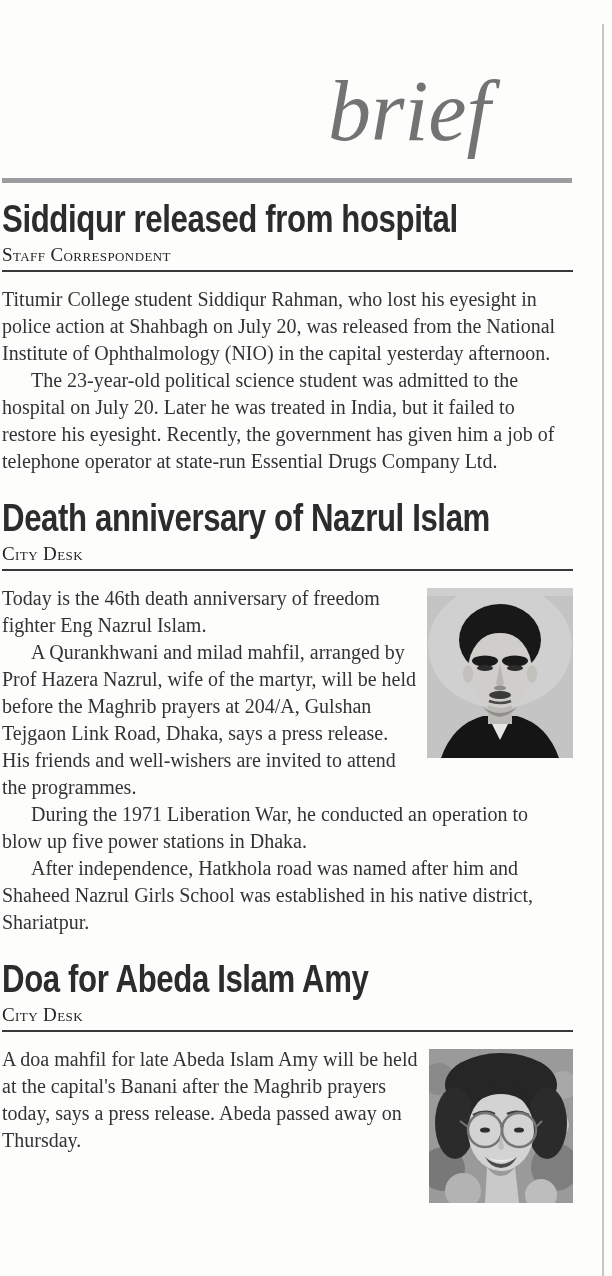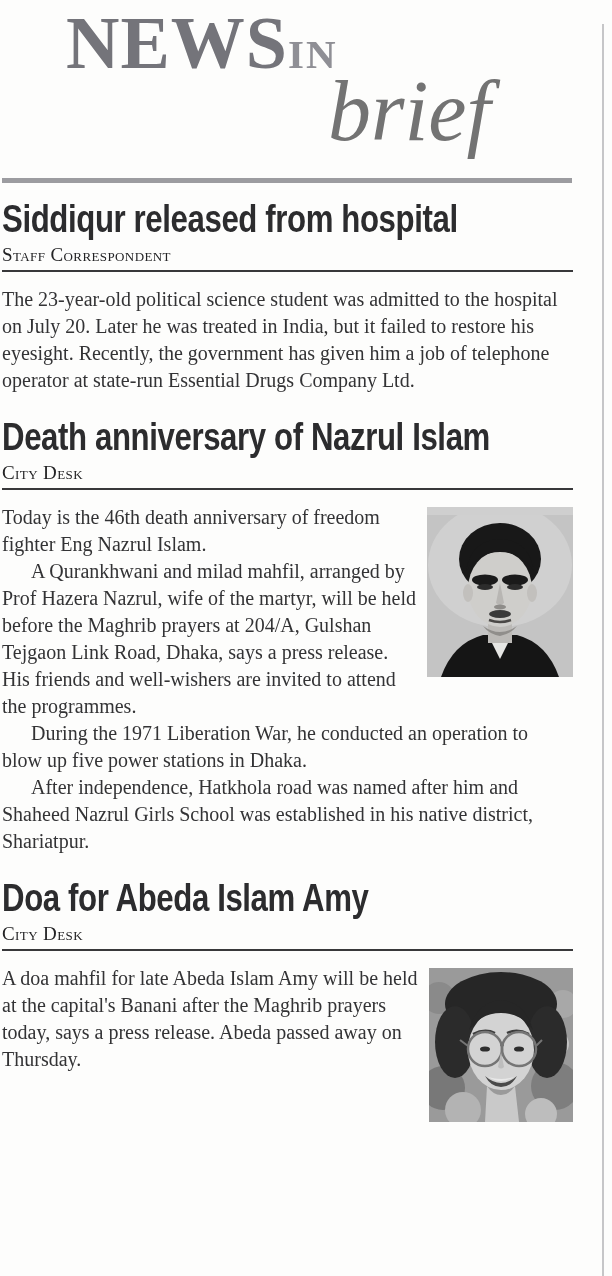--- a/index.html
+++ b/index.html
@@ -96,34 +96,32 @@
   figure svg { display: block; width: 100%; height: 100%; }
 </style>
 </head>
 <body>
 
 <div class="page">
 
   <div class="column-divider"></div>
 
   <header class="masthead">
-    <div class="mast-line">
-      <span class="mast-news">NEWS</span><span class="mast-in">IN</span>
-    </div>
     <div class="mast-brief">brief</div>
     <div class="header-rule"></div>
   </header>
 
   <div class="content">
 
     <section class="article article-1">
       <h1 class="headline">Siddiqur released from hospital</h1>
       <div class="byline">Staff Correspondent</div>
       <div class="byline-rule"></div>
       <div class="article-body">
+        <p>Titumir College student Siddiqur Rahman, who lost his eyesight in police action at Shahbagh on July 20, was released from the National Institute of Ophthalmology (NIO) in the capital yesterday afternoon.</p>
         <p>The 23-year-old political science student was admitted to the hospital on July 20. Later he was treated in India, but it failed to restore his eyesight. Recently, the government has given him a job of telephone operator at state-run Essential Drugs Company Ltd.</p>
       </div>
     </section>
 
     <section class="article">
       <h1 class="headline">Death anniversary of Nazrul Islam</h1>
       <div class="byline">City Desk</div>
       <div class="byline-rule"></div>
       <div class="article-body">
         <figure class="figure-nazrul">

